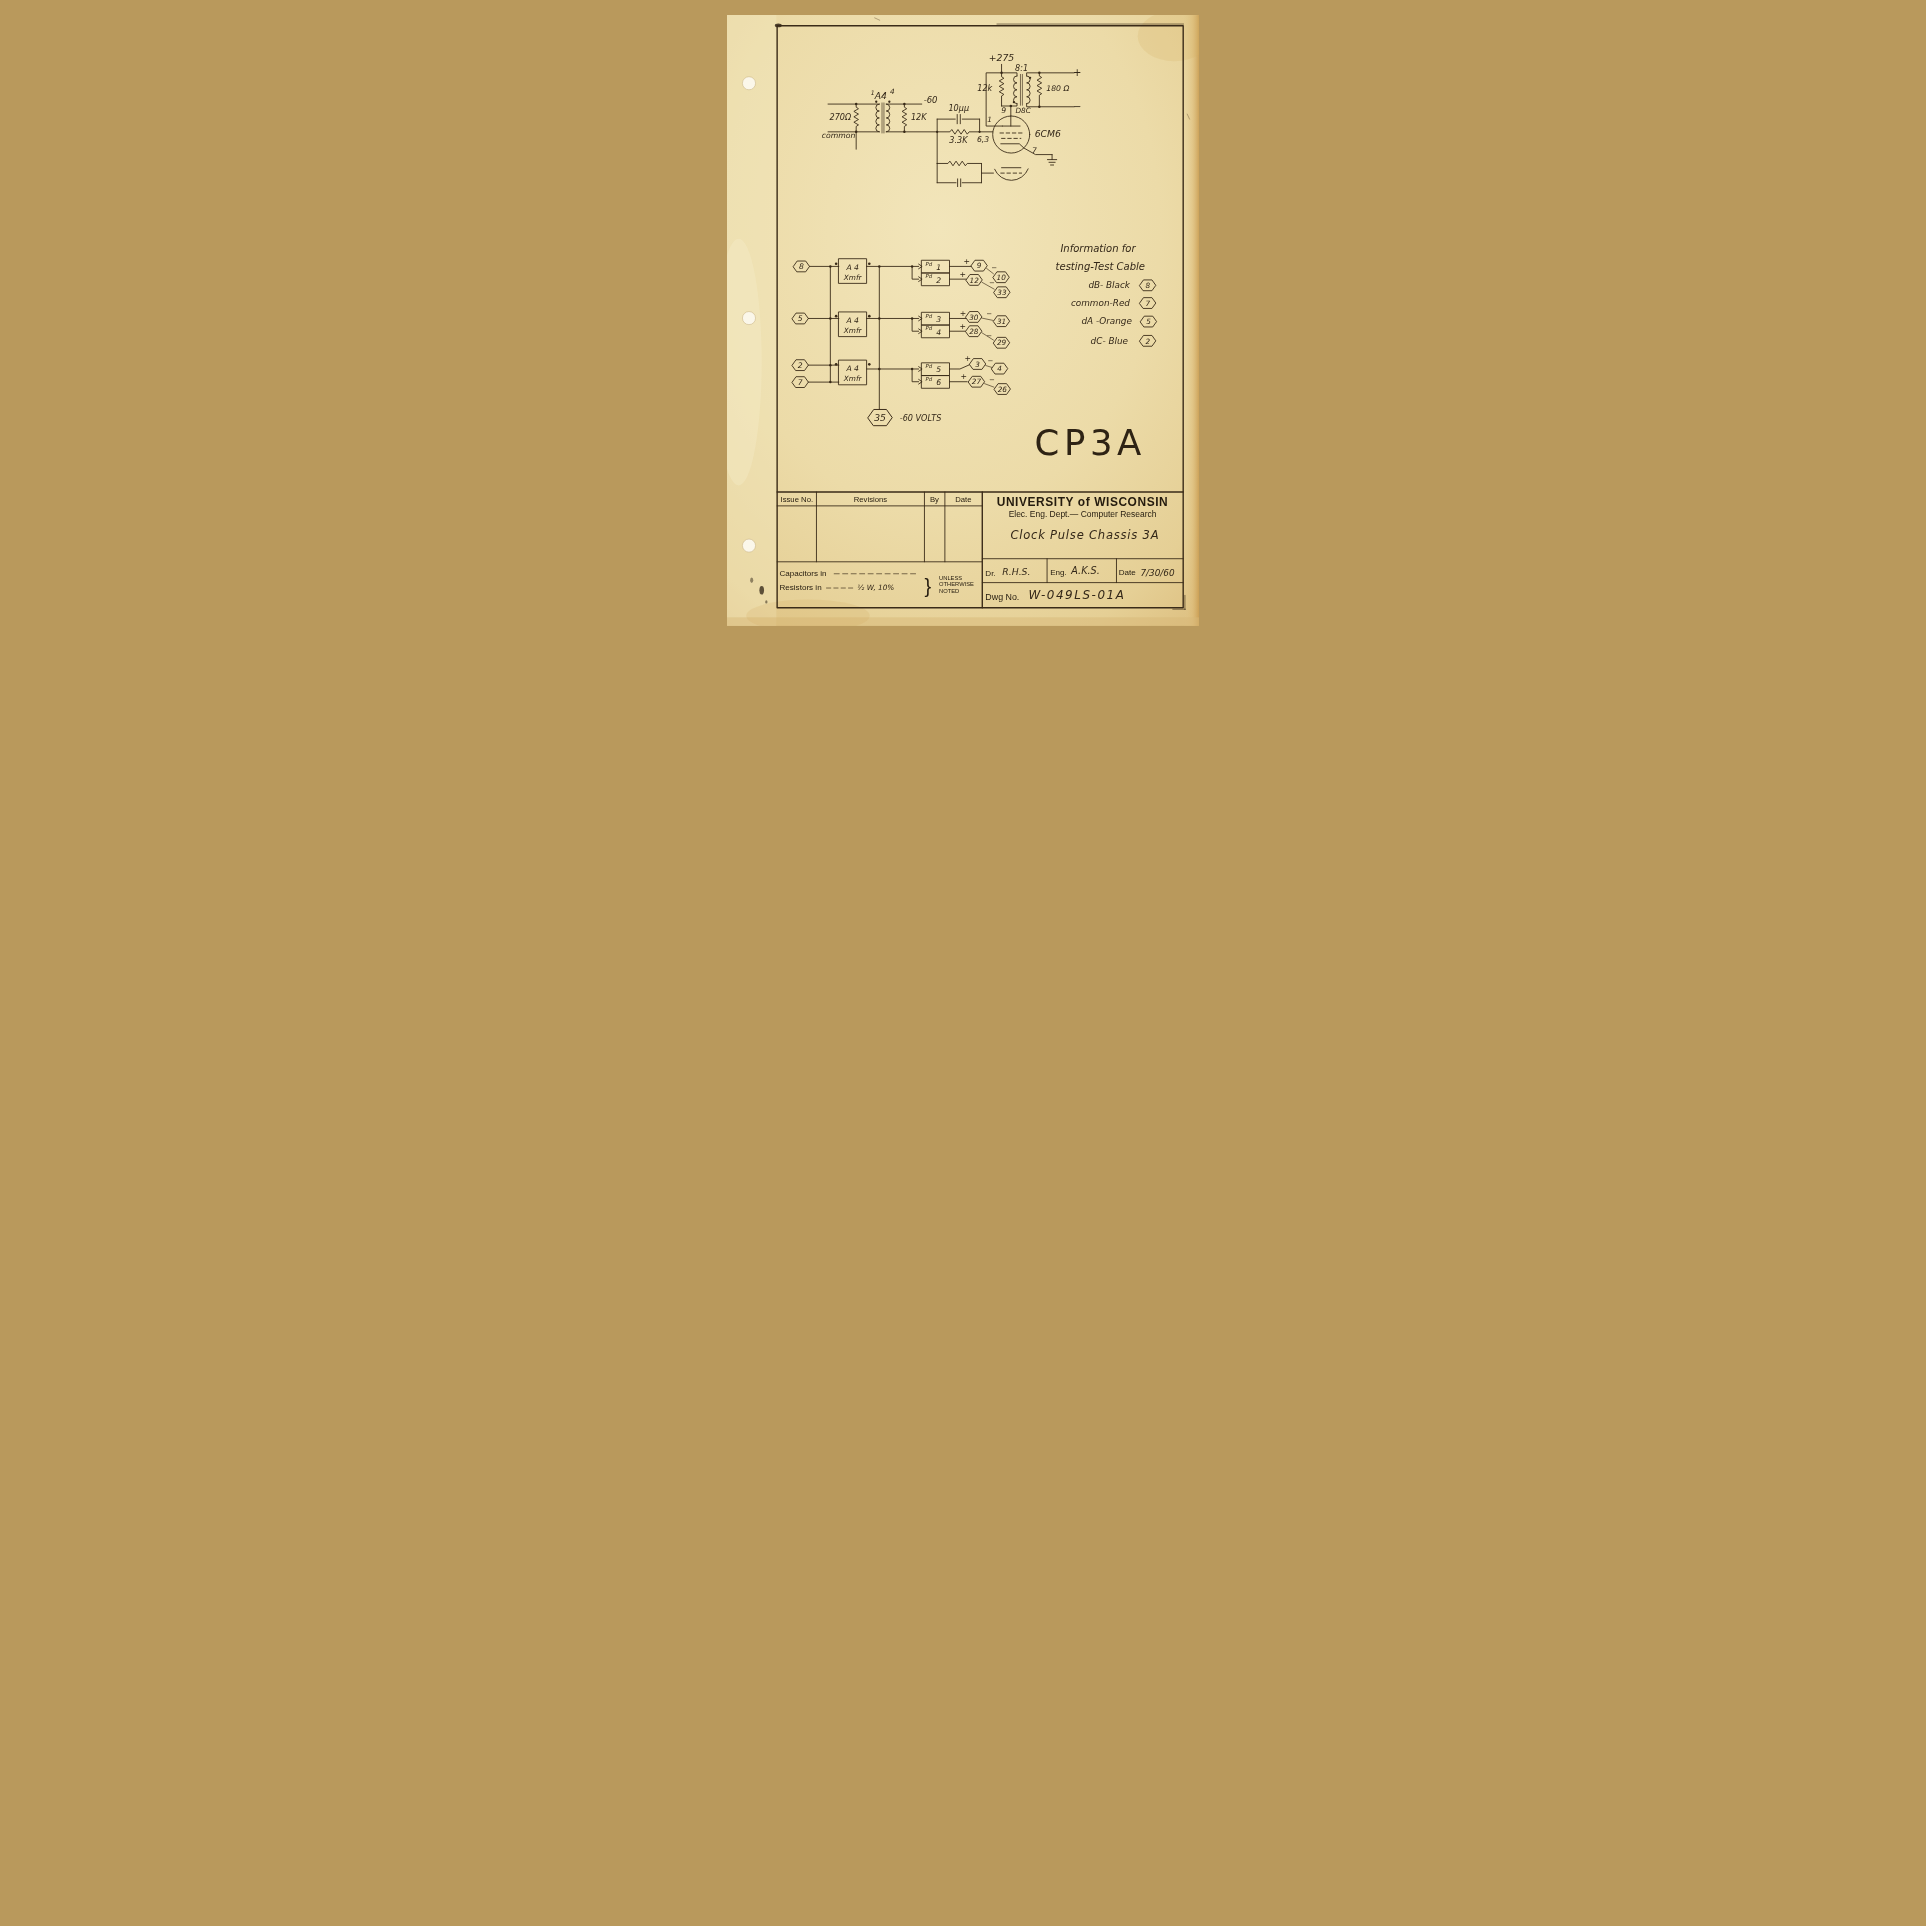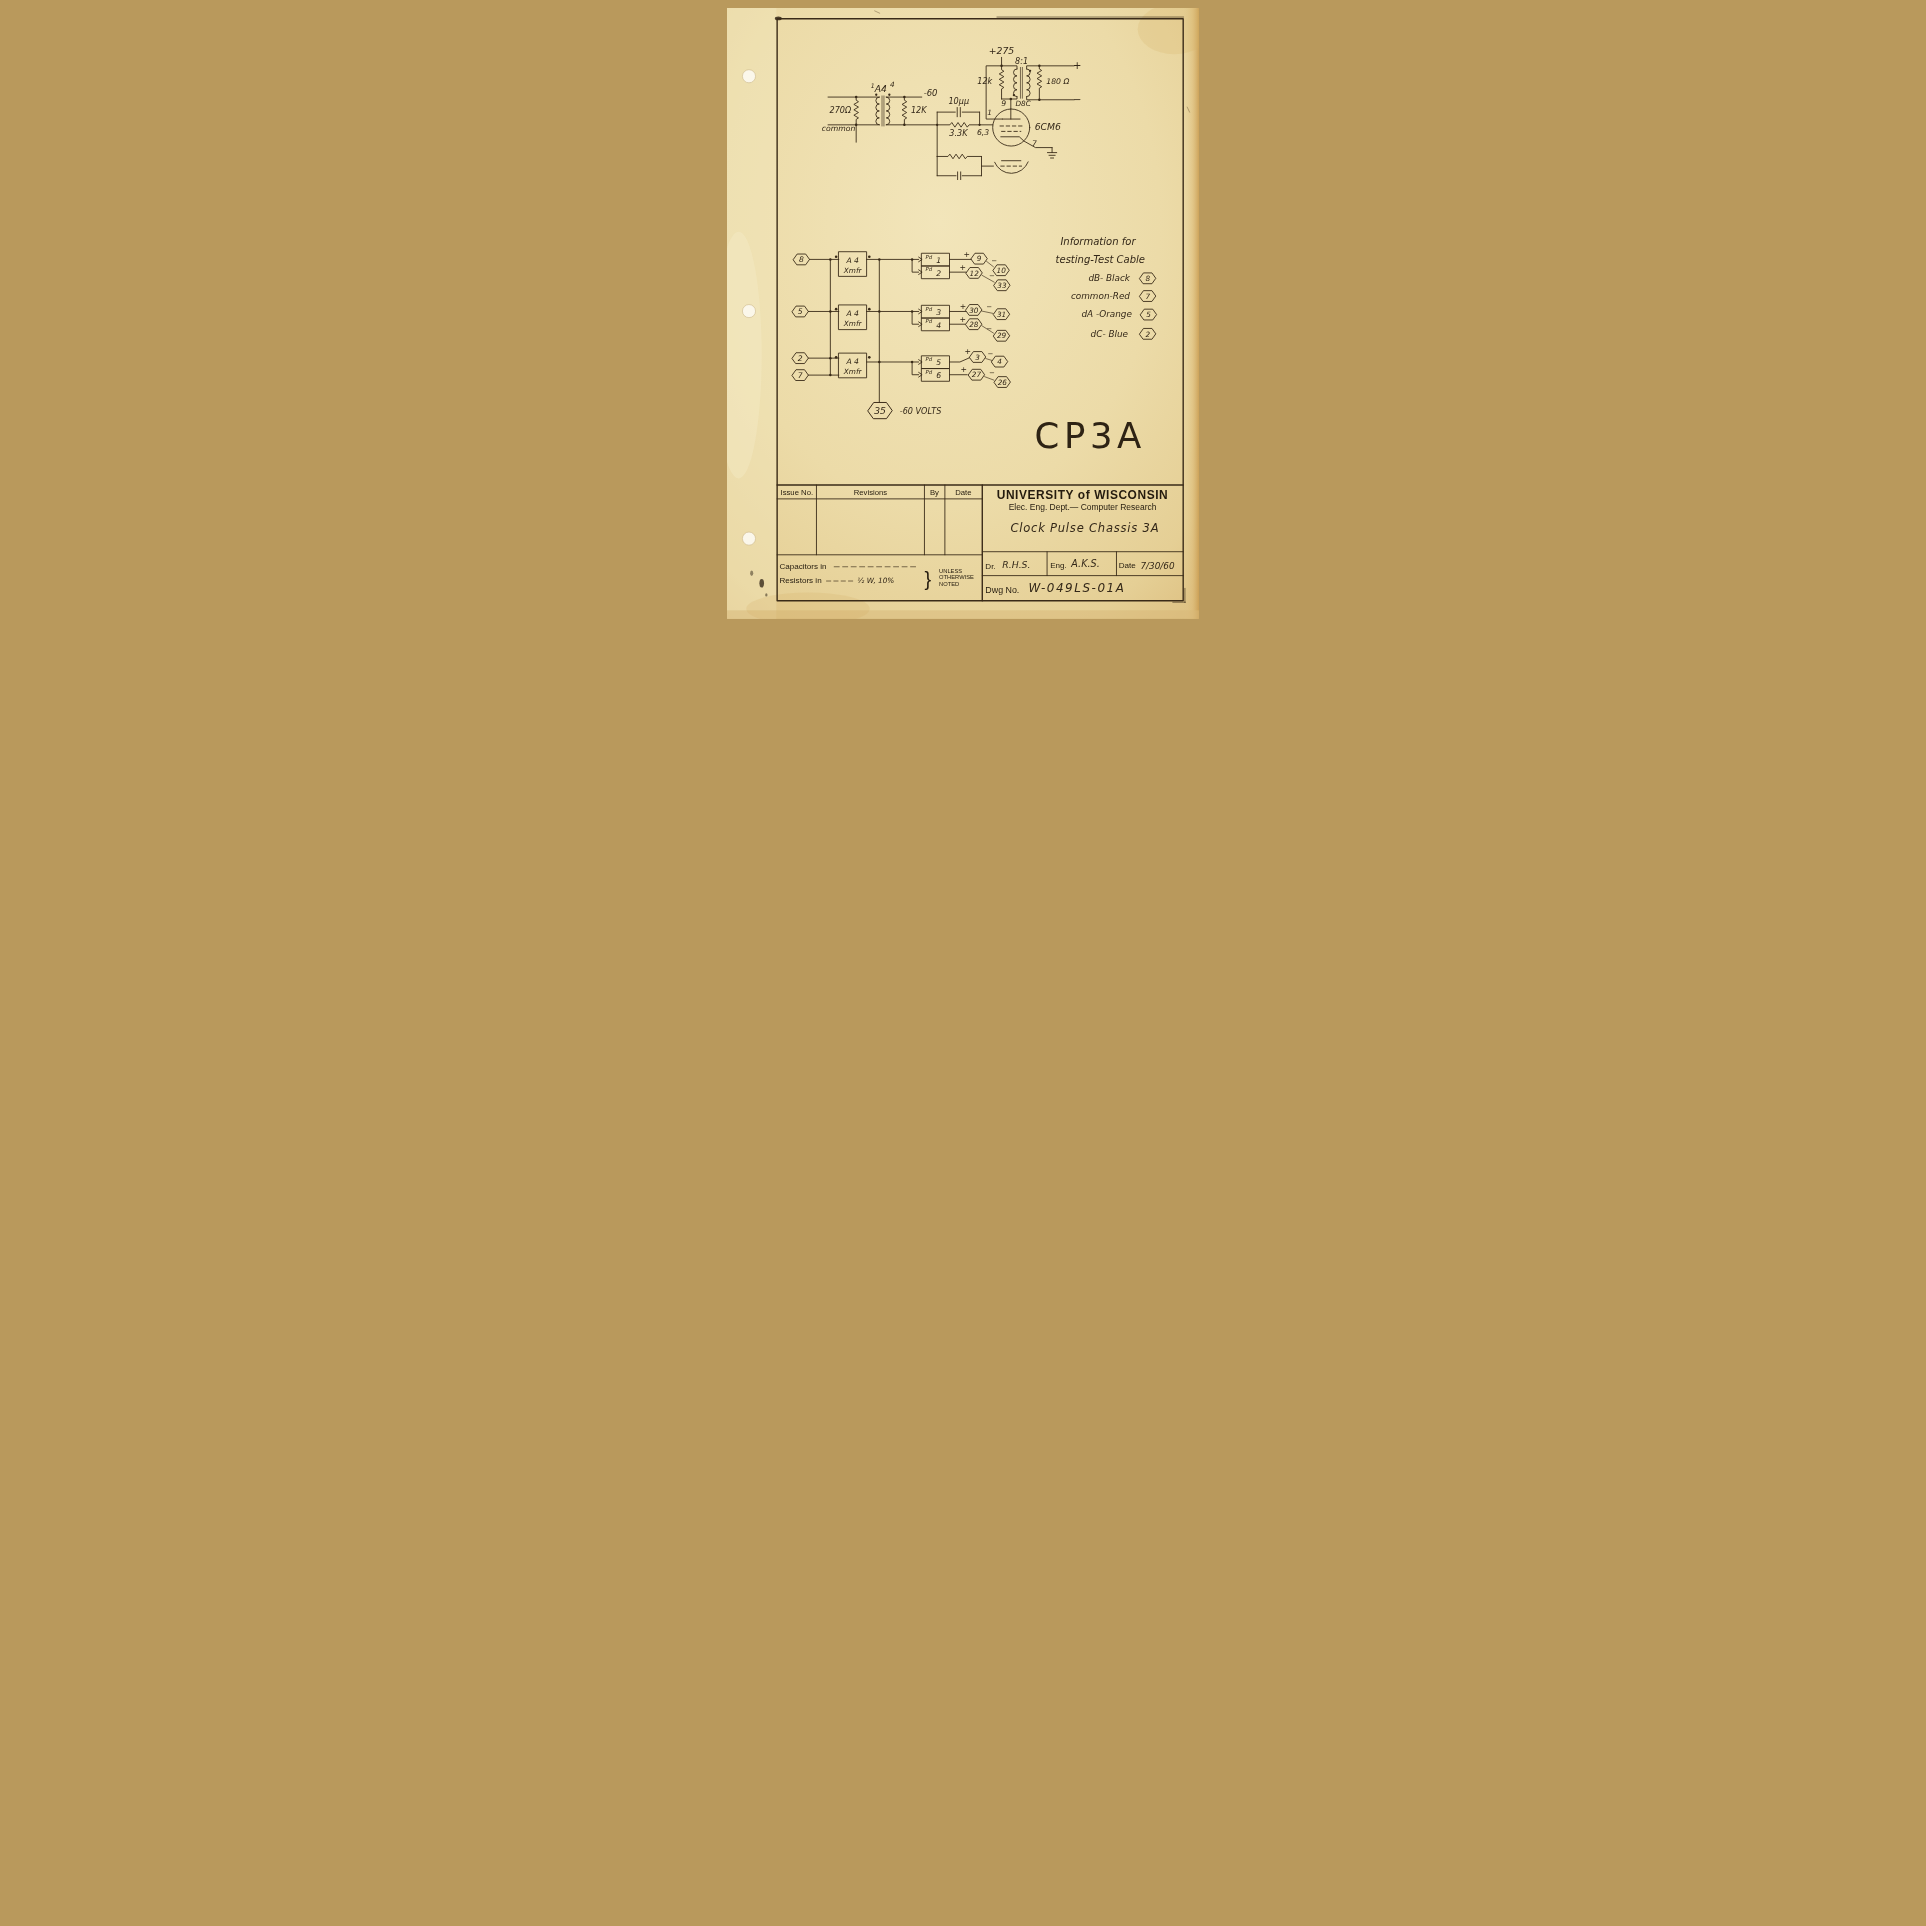--- a/index.html
+++ b/index.html
@@ -1,16 +1,16 @@
 <!DOCTYPE html>
 <html style="font-size:6.2px"><head>
 <meta charset="utf-8">
 <style>
   html,body{margin:0;padding:0;background:#b9995c;}
-  .sheet{width:100%;max-width:472px;margin:8px auto;display:block;}
+  .sheet{width:100%;max-width:472px;margin:15px auto;display:block;}
   svg{display:block;width:100%;height:auto;}
   .ink{stroke:#3a2b18;fill:none;stroke-width:2.3;stroke-linecap:round;stroke-linejoin:round;}
   .ink-thin{stroke-width:1.7;}
   .ink-heavy{stroke-width:3.6;}
   .dot{fill:#3a2b18;stroke:none;}
   .dash{stroke-dasharray:9,7;}
   text{fill:#332718;}
   .hw{font-family:"DejaVu Sans",sans-serif;font-style:italic;}
   .pr{font-family:"Liberation Sans",sans-serif;fill:#241b0e;}
   .mid{text-anchor:middle;}

